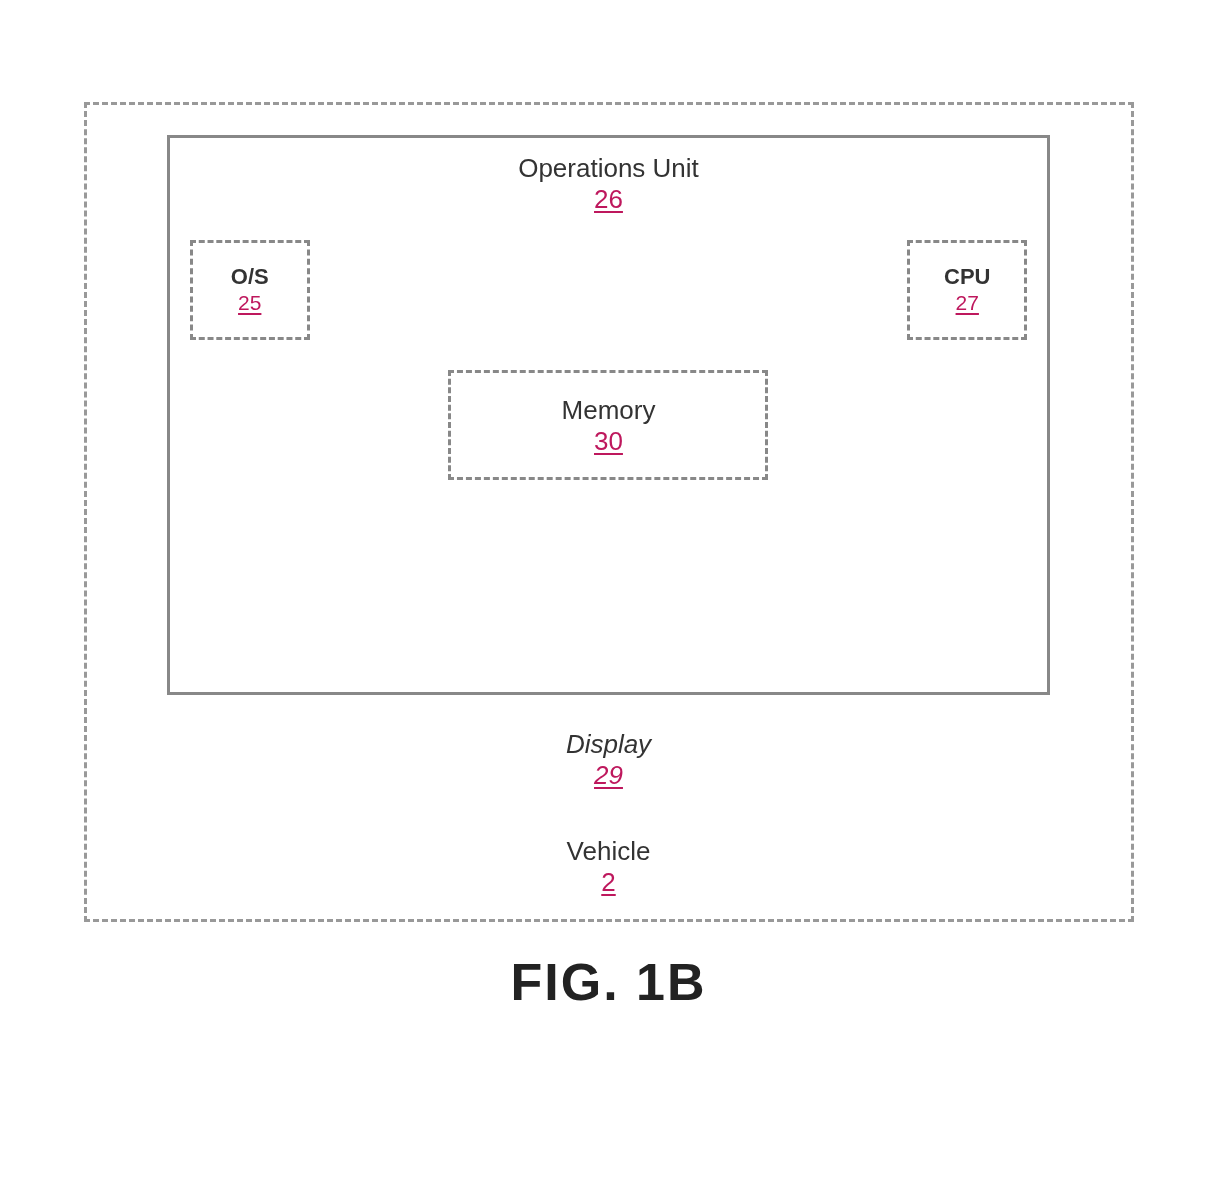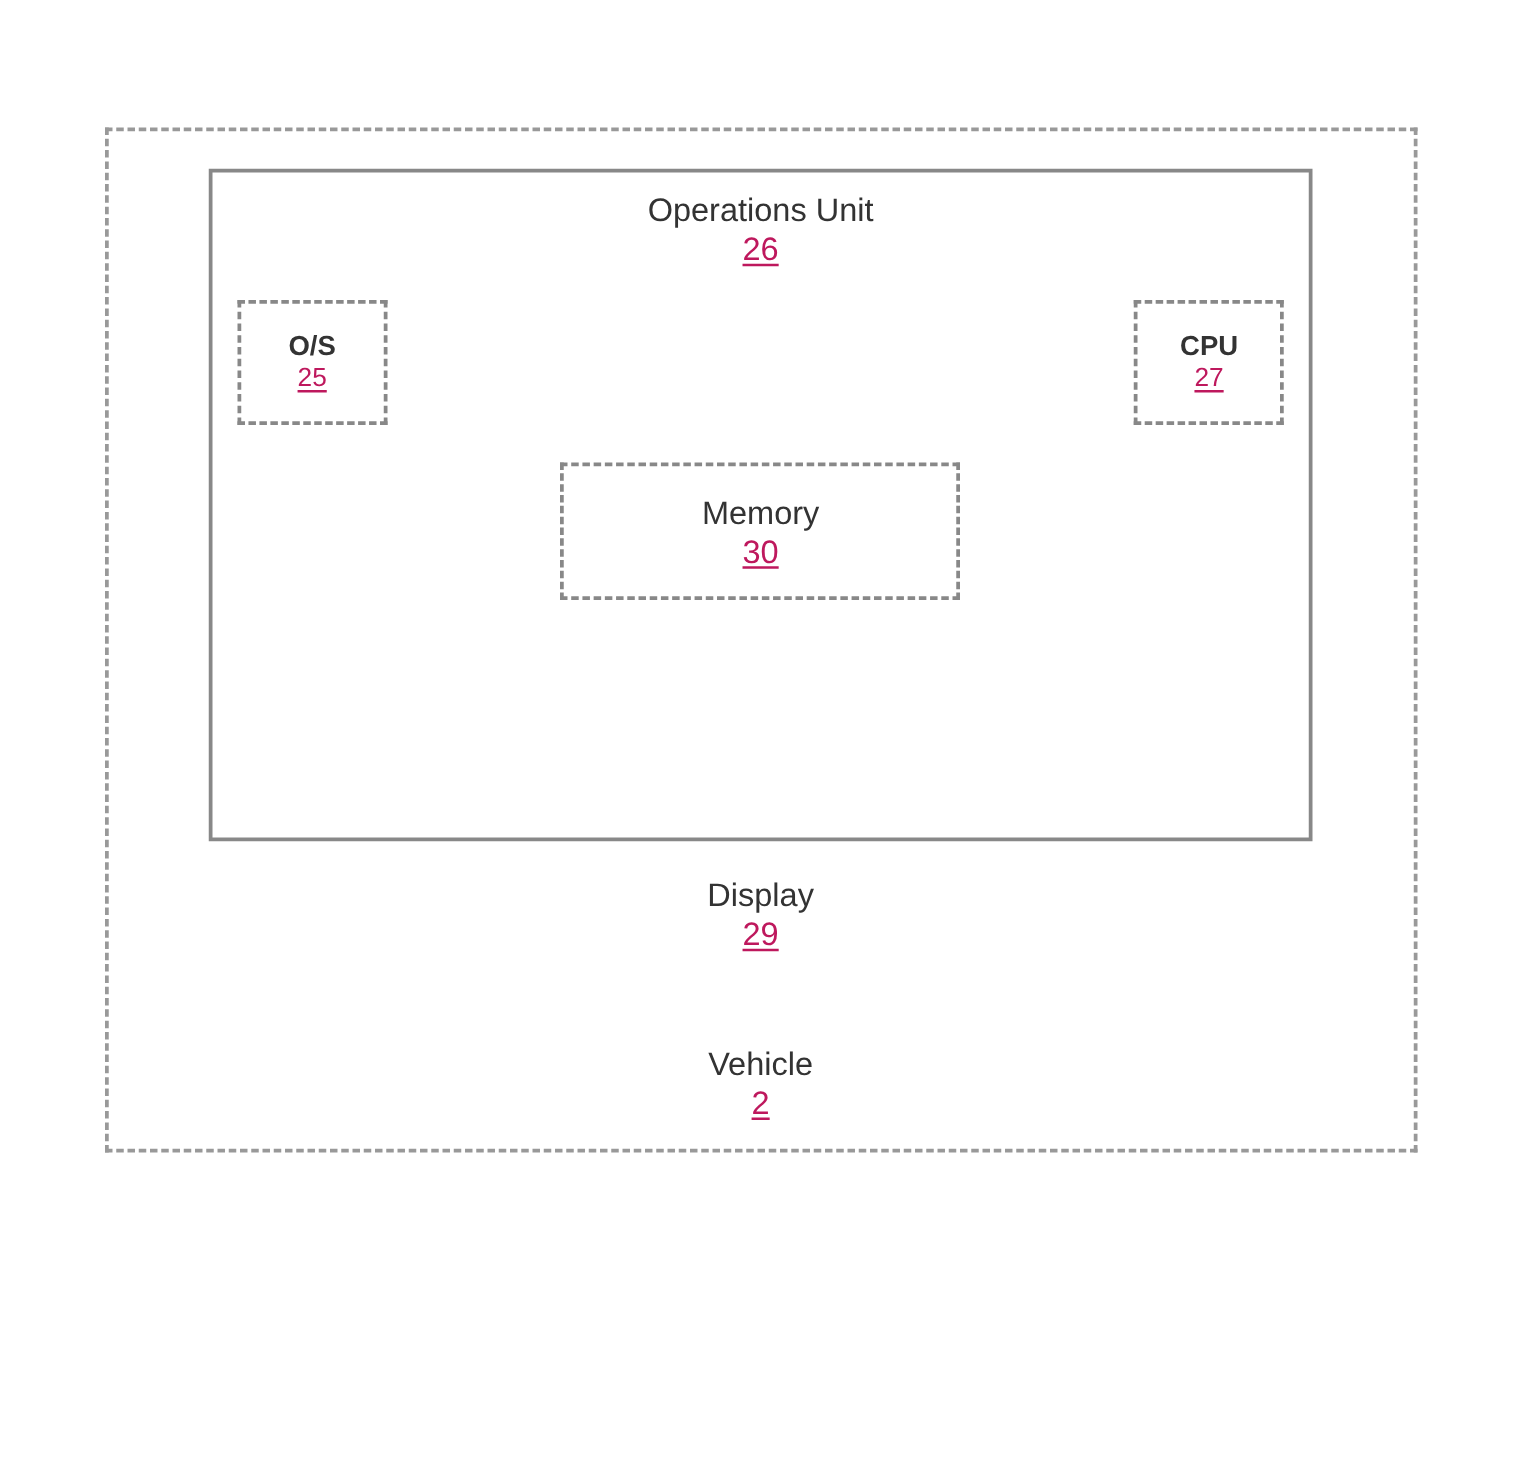--- a/index.html
+++ b/index.html
@@ -30,21 +30,20 @@
     
     .vehicle-box {
       width: 100%;
       height: 820px;
       border: 3px dashed #999;
       position: relative;
       display: flex;
       flex-direction: column;
       align-items: center;
       padding: 20px;
-      gap: 28px;
     }
 
     
     .operations-unit-box {
       width: 88%;
       height: 560px;
       border: 3px solid #888;
       position: relative;
       display: flex;
       flex-direction: column;
@@ -127,20 +126,21 @@
       justify-content: flex-end;
       padding: 20px 40px;
     }
 
     .display-section {
       display: flex;
       flex-direction: column;
       align-items: flex-start;
       margin-top: auto;
       padding-bottom: 20px;
+      font-style: italic;
     }
 
     .vehicle-label {
       display: flex;
       flex-direction: column;
       align-items: center;
       margin-top: 25px;
       justify-content: flex-end;
     }
 
@@ -214,14 +214,15 @@
 
     <div class="vehicle-label">
       <div class="box-label">
         <span class="title">Vehicle</span>
         <span class="number">2</span>
       </div>
     </div>
 
   </div>
 
+  <div class="fig-label">FIG. 1B</div>
 
 </div>
 
 </body></html>

